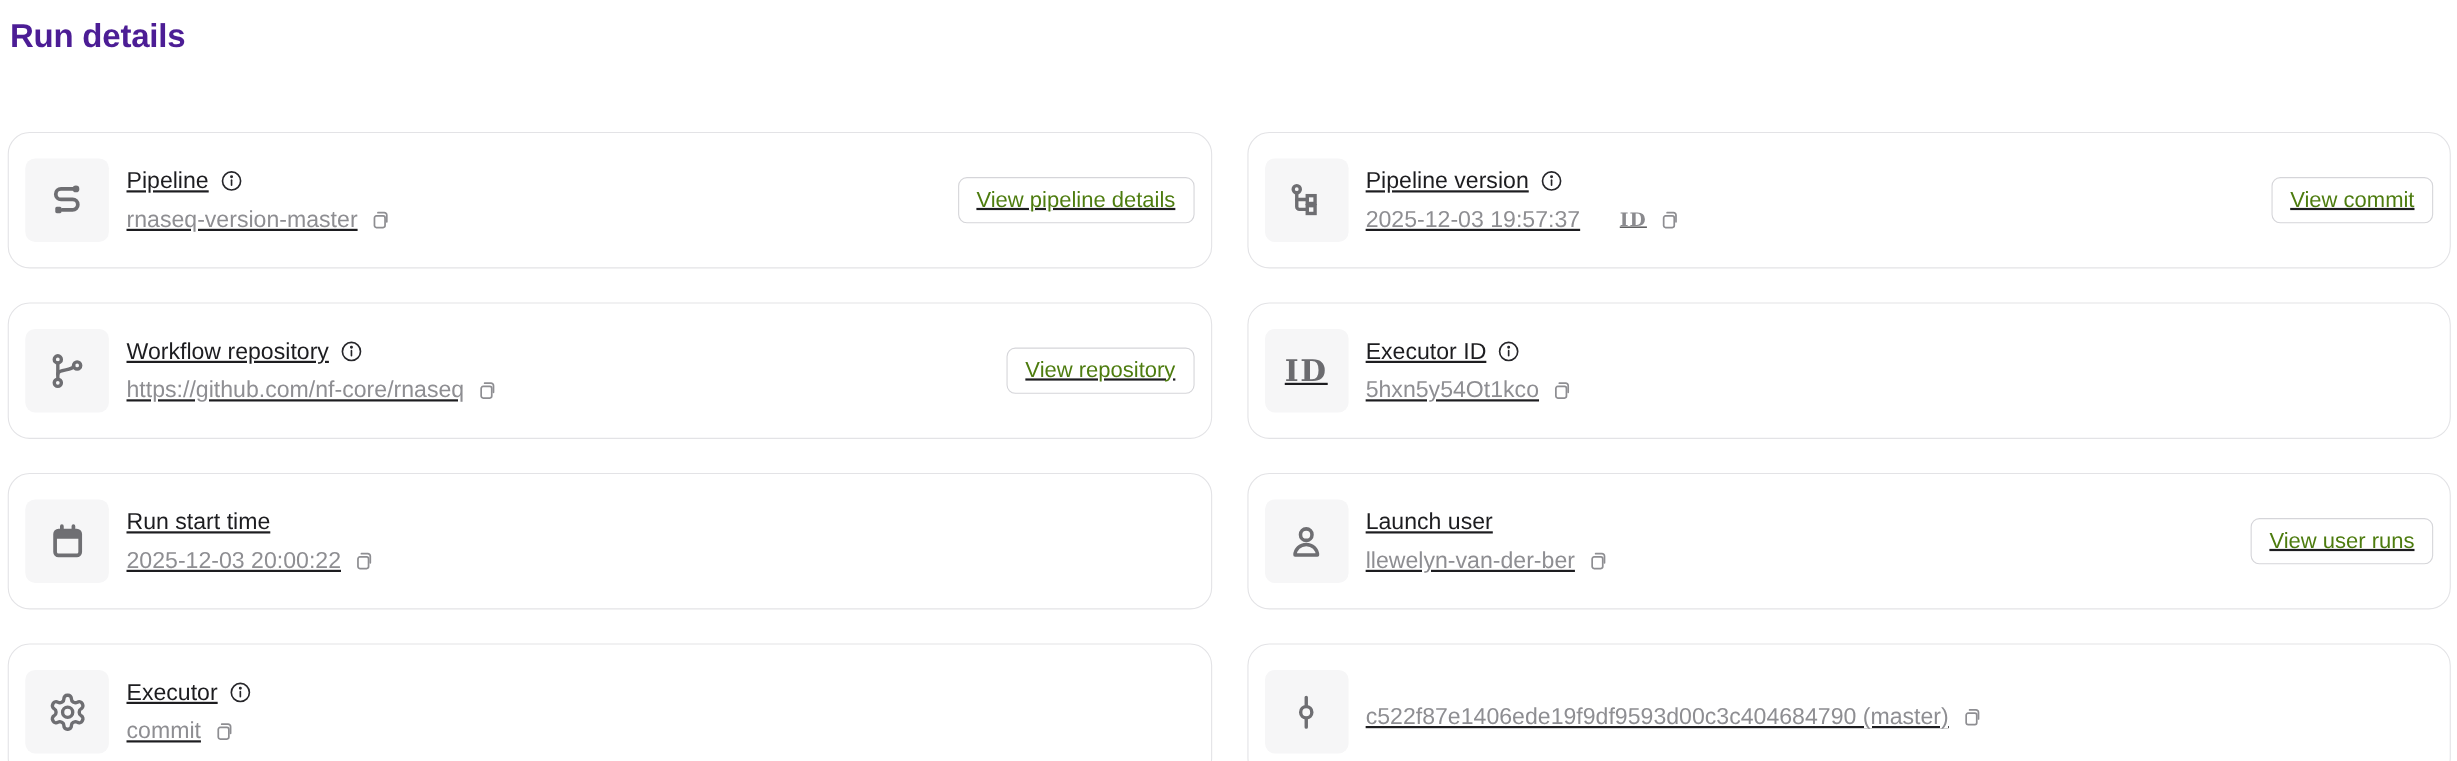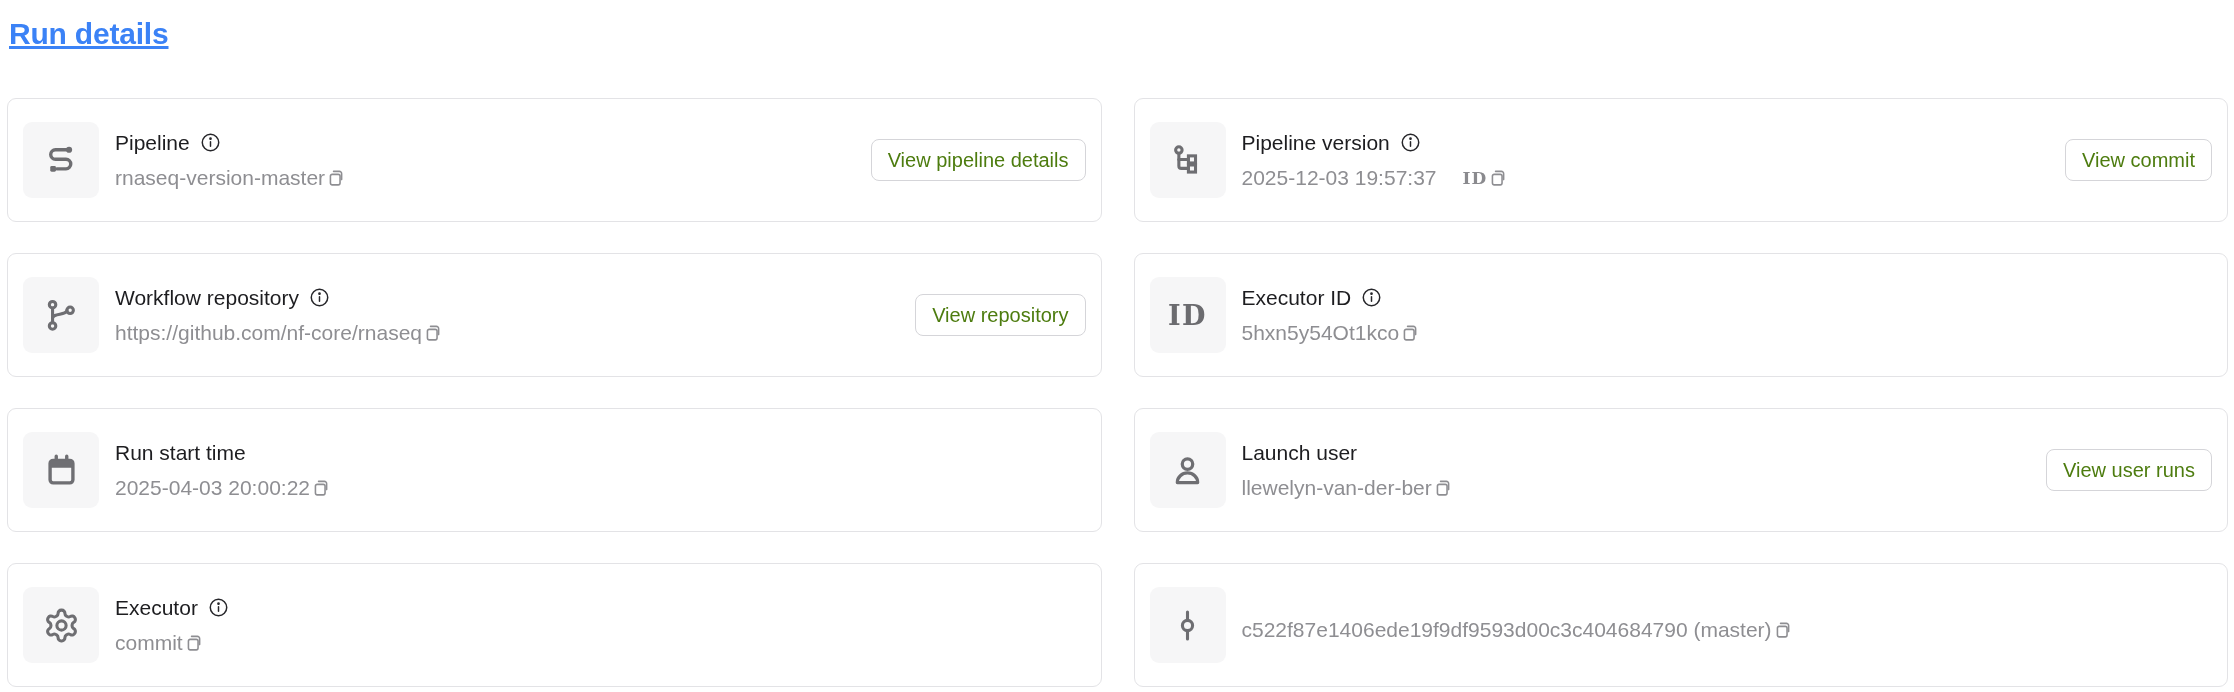--- a/index.html
+++ b/index.html
@@ -7,57 +7,57 @@
   body {
     width: 2234px; height: 692px;
     background: #ffffff;
     font-family: "Liberation Sans", sans-serif;
     color: #1d1d20;
     overflow: hidden;
   }
   .page { padding: 17px 6px 0 7px; }
   .page-title {
     font-size: 30px; line-height: 34px; font-weight: 700;
-    color: #3b82f6; letter-spacing: -0.2px;
-    margin: 0 0 47px 2px;
-    text-decoration: underline;
+    color: #4c1d95; letter-spacing: -0.2px;
+    margin: 0 0 69px 2px;
   }
   .grid {
     display: grid;
     grid-template-columns: 1fr 1fr;
     column-gap: 32px;
     row-gap: 31px;
   }
   .card {
     height: 124px;
     background: #fff;
     border: 1.5px solid #e3e3e6;
-    border-radius: 9px;
+    border-radius: 20px;
     display: flex;
     align-items: center;
     padding: 0 15px;
+    text-decoration: underline;
   }
   .tile {
     width: 76px; height: 76px; flex: none;
     background: #f6f6f7;
     border-radius: 9px;
     display: flex; align-items: center; justify-content: center;
     margin-right: 16px;
   }
   .tile svg { width: 37px; height: 37px; display: block; }
   .tile .id-glyph {
     font-family: "DejaVu Serif", serif;
     font-weight: 700; font-size: 27px;
     color: #6b6b6f; letter-spacing: 1.5px;
   }
   .text-block { display: flex; flex-direction: column; min-width: 0; }
   .label-row { display: flex; align-items: center; gap: 10px; }
   .label { font-size: 21px; line-height: 27px; color: #1d1d20; white-space: nowrap; }
   .info-icon { width: 21px; height: 21px; display: block; cursor: pointer; }
-  .value-row { display: flex; align-items: center; margin-top: 8px; }
+  .value-row { display: flex; align-items: center; gap: 10px; margin-top: 8px; }
   .value { font-size: 21px; line-height: 27px; color: #8e8e92; white-space: nowrap; }
   .copy-icon { width: 21px; height: 21px; display: block; cursor: pointer; flex: none; }
   .id-badge {
     font-family: "DejaVu Serif", serif;
     font-weight: 700; font-size: 17px;
     color: #8a8a8e; letter-spacing: 1px;
     margin-left: 26px;
   }
   .spacer { flex: 1 1 auto; min-width: 12px; }
   .card-button {
@@ -204,21 +204,21 @@
           <rect x="4.6" y="5.4" width="14.8" height="14.6" rx="2"></rect>
           <path d="M8.6 2.8v4.4M15.4 2.8v4.4"></path>
           <path d="M4.6 7.4a2 2 0 0 1 2-2h10.8a2 2 0 0 1 2 2v2.8H4.6z" fill="#6f6f73" stroke="none"></path>
         </svg>
       </div>
       <div class="text-block">
         <div class="label-row">
           <span class="label">Run start time</span>
         </div>
         <div class="value-row">
-          <span class="value">2025-04-03 20:00:22</span>
+          <span class="value">2025-12-03 20:00:22</span>
           <svg class="copy-icon" viewBox="0 0 24 24" fill="none" stroke="#8e8e92" stroke-width="1.8" stroke-linecap="round" stroke-linejoin="round">
             <rect x="6.2" y="8.4" width="11" height="12" rx="2"></rect>
               <path d="M9.8 5h6.6a2.6 2.6 0 0 1 2.6 2.6v6.8"></path>
           </svg>
         </div>
       </div>
       <div class="spacer"></div>
     </div>
 
     <div class="card">

